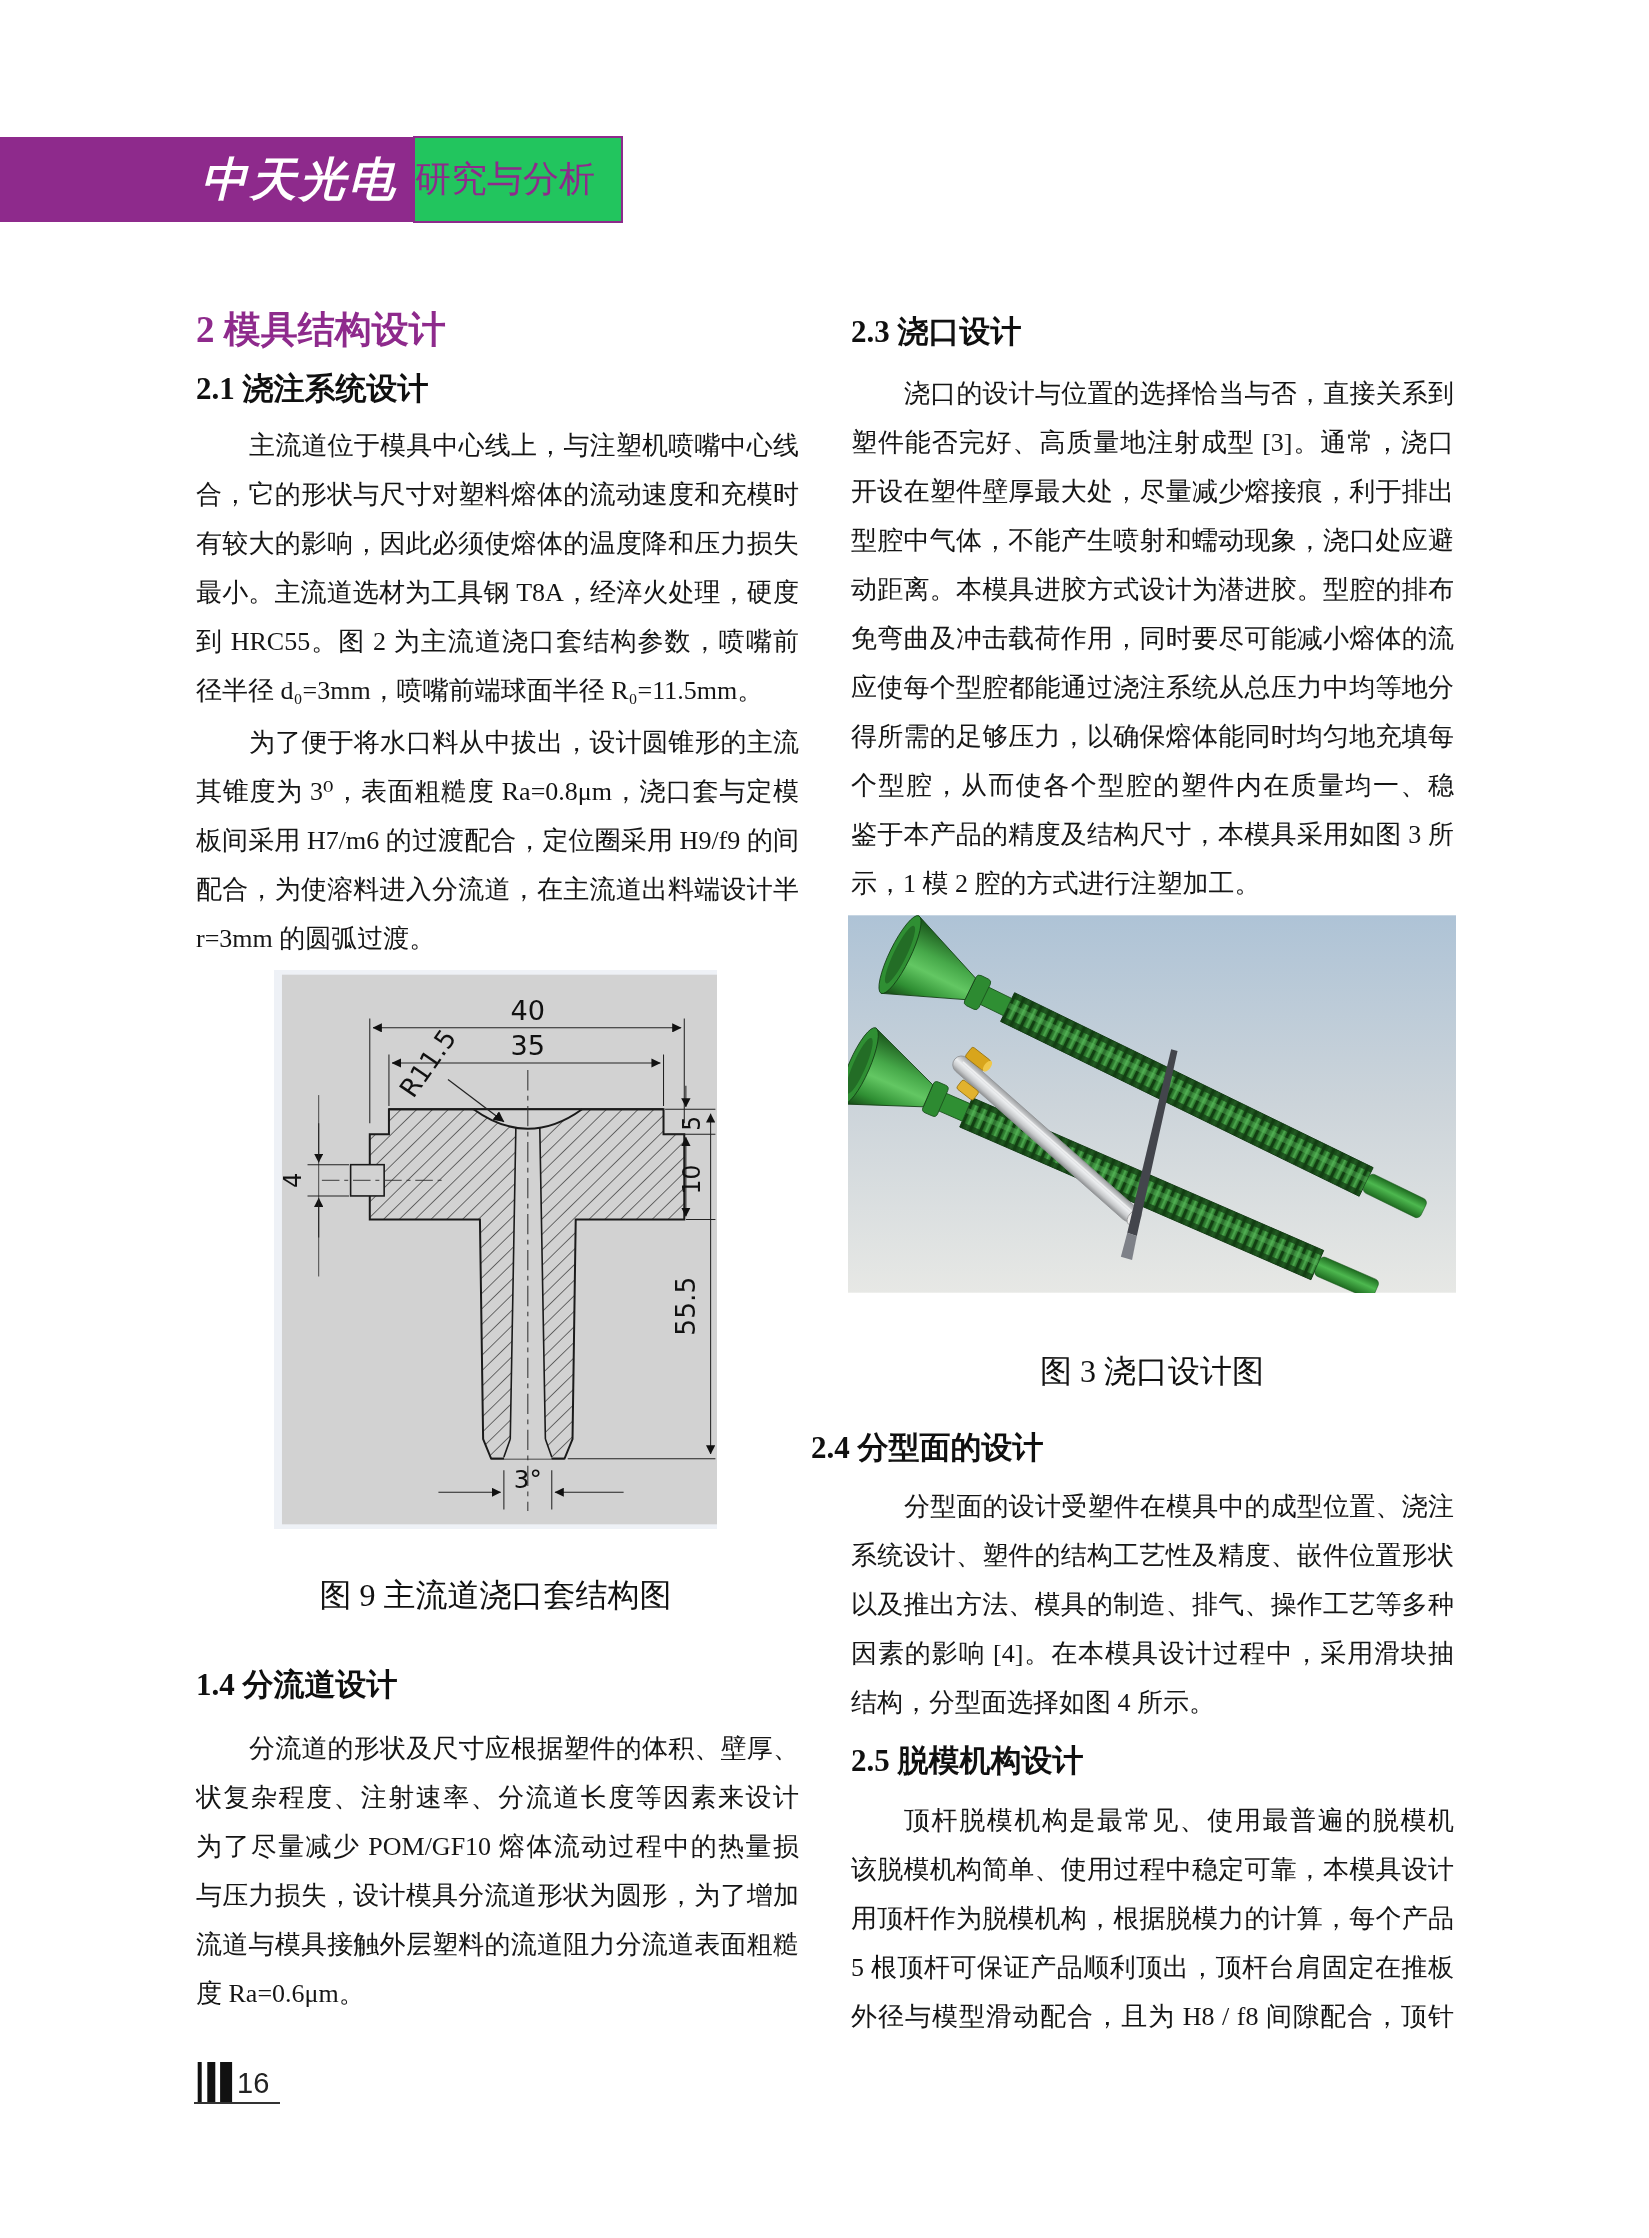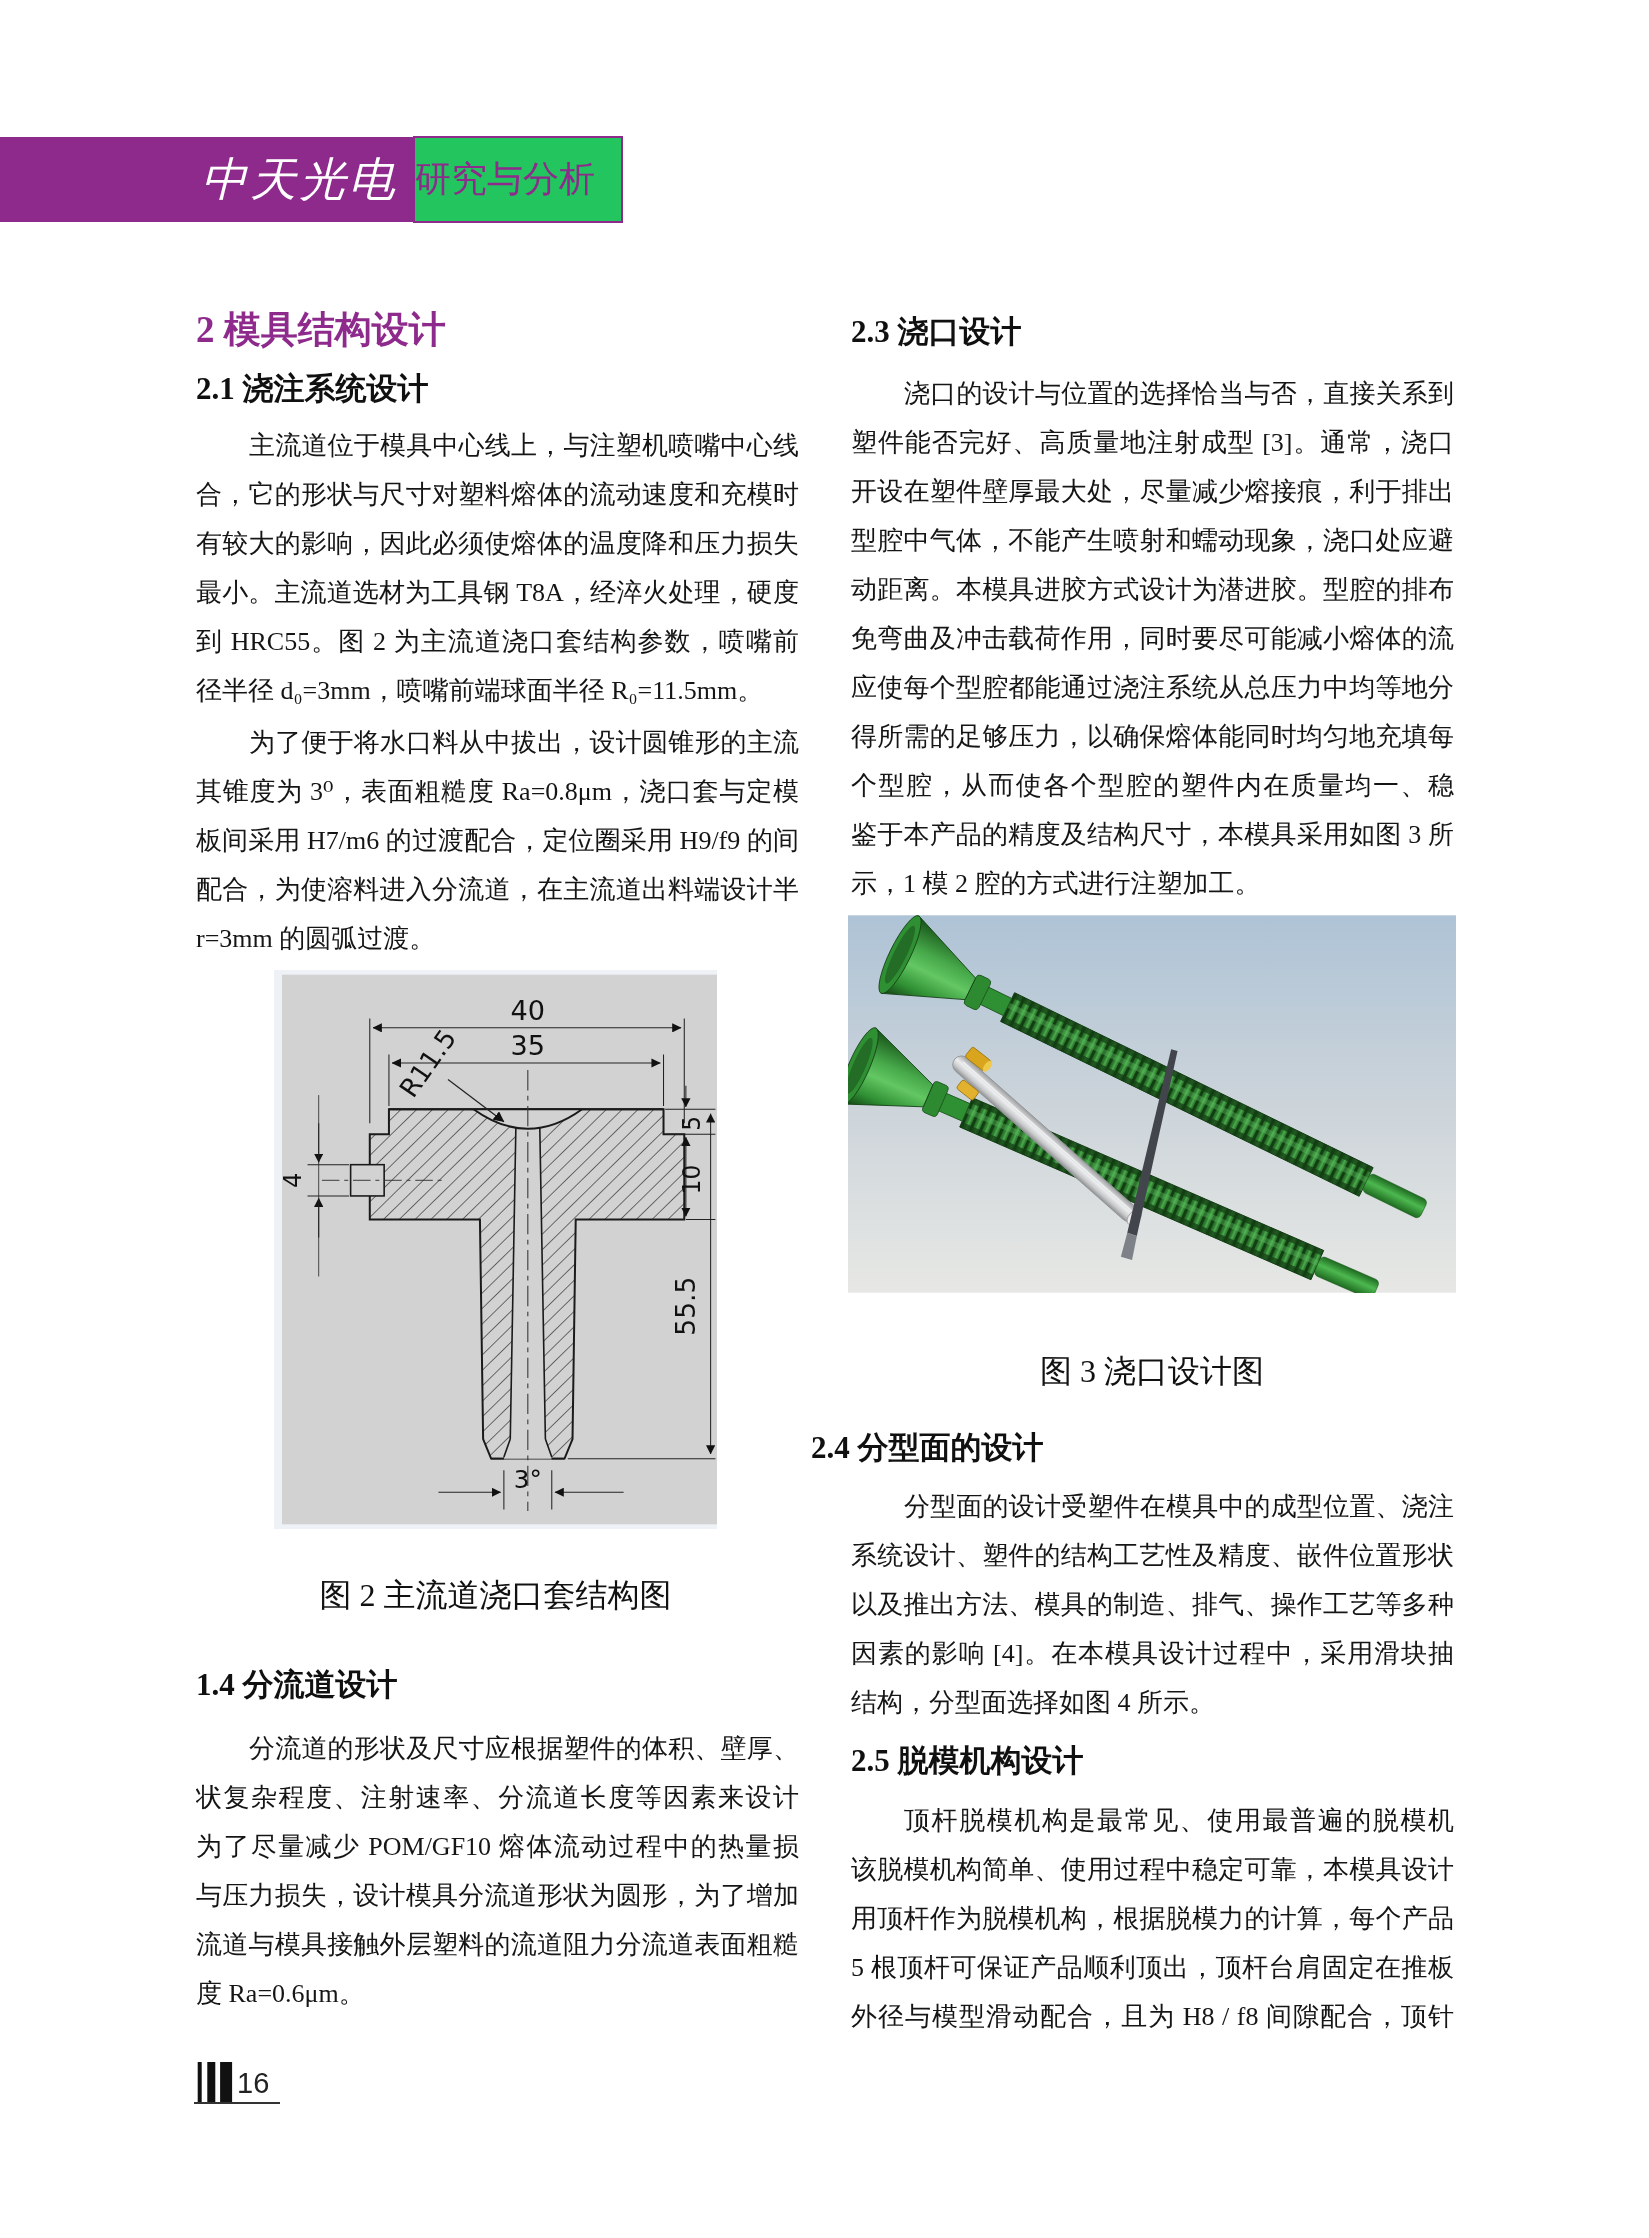--- a/index.html
+++ b/index.html
@@ -4,21 +4,21 @@
 <style>
   html,body{margin:0;padding:0;background:#777;}
   #page{
     position:relative;width:1650px;height:2239px;background:#ffffff;
     font-family:"Liberation Serif","DejaVu Serif",serif;color:#111;overflow:hidden;
   }
   
   .brand-bar{position:absolute;left:0;top:137px;width:413px;height:85px;background:#8e2a8c;}
   .brand-logo{
     position:absolute;left:192px;top:140px;width:215px;height:78px;line-height:78px;
-    color:#fff;font-size:46px;font-weight:normal;font-style:italic;text-align:center;
+    color:#fff;font-size:46px;font-weight:bold;font-style:italic;text-align:center;
     font-family:"DejaVu Serif","Liberation Serif",serif;letter-spacing:3.2px;
   }
   .brand-tag{
     position:absolute;left:413px;top:136px;width:206px;height:83px;background:#22c55e;
     border:2.4px solid #8e2a8c;display:flex;align-items:center;justify-content:flex-start;
     font-family:"Liberation Sans","DejaVu Sans",sans-serif;font-size:36px;color:#8e2a8c;
   }
   
   .h1{position:absolute;font-size:37px;font-weight:bold;color:#8e2a8c;line-height:1.1;}
   .h2{position:absolute;font-size:31px;font-weight:bold;color:#101010;line-height:1.1;}
@@ -125,21 +125,21 @@
       <path d="M547,184 L547,619" stroke="#222" stroke-width="1.3" marker-start="url(#arr)" marker-end="url(#arr)"></path>
       <text x="528" y="430" text-anchor="middle" font-family="DejaVu Sans,sans-serif" font-size="34" fill="#111" transform="rotate(-90 528 430)">55.5</text>
 
       <path d="M288,640 L288,690 M348,640 L348,690" stroke="#222" stroke-width="1.3"></path>
       <path d="M206,668 L284,668" stroke="#222" stroke-width="1.3" marker-end="url(#arr)"></path>
       <path d="M438,668 L352,668" stroke="#222" stroke-width="1.3" marker-end="url(#arr)"></path>
       <text x="318" y="662" text-anchor="middle" font-family="DejaVu Sans,sans-serif" font-size="31" fill="#111">3°</text>
     </svg>
   </div>
 
-  <div class="caption" style="left:274px;top:1574px;width:443px;">图 2 主流道浇口套结构图</div>
+  <div class="caption" style="left:274px;top:1574px;width:443px;">图 9 主流道浇口套结构图</div>
 
   <div class="h2" style="left:196px;top:1668px;width:603px;">1.4 分流道设计</div>
   <div class="para" style="left:196px;top:1724px;width:603px;">
     <div class="bl indent">分流道的形状及尺寸应根据塑件的体积、壁厚、形</div>
     <div class="bl">状复杂程度、注射速率、分流道长度等因素来设计 [2]，</div>
     <div class="bl">为了尽量减少 POM/GF10 熔体流动过程中的热量损失</div>
     <div class="bl">与压力损失，设计模具分流道形状为圆形，为了增加分</div>
     <div class="bl">流道与模具接触外层塑料的流道阻力分流道表面粗糙</div>
     <div class="bl last">度 Ra=0.6μm。</div>
   </div>

